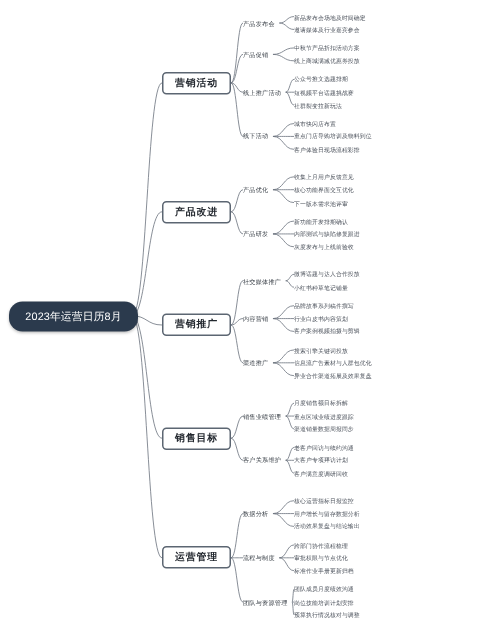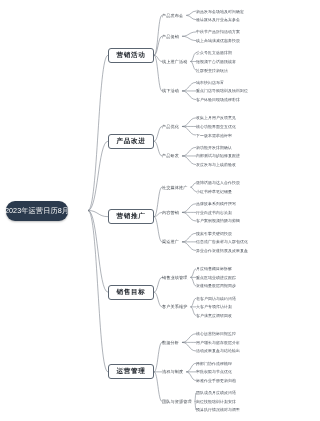--- a/index.html
+++ b/index.html
@@ -108,21 +108,21 @@
       <path d="M 154 371.87330235882774 C 158 371.87330235882774, 158 371.87330235882774, 162 371.87330235882774" fill="none" stroke="#6e7681" stroke-width="0.55"></path>
       <path d="M 186.21875 371.87330235882774 C 191.109375 371.87330235882774, 191.109375 363.2968191565404, 196 363.2968191565404" fill="none" stroke="#6e7681" stroke-width="0.55"></path>
       <path d="M 186.21875 371.87330235882774 C 191.109375 371.87330235882774, 191.109375 371.87330235882774, 196 371.87330235882774" fill="none" stroke="#6e7681" stroke-width="0.55"></path>
       <path d="M 186.21875 371.87330235882774 C 191.109375 371.87330235882774, 191.109375 380.4497855611151, 196 380.4497855611151" fill="none" stroke="#6e7681" stroke-width="0.55"></path>
       <path d="M 154 371.87330235882774 C 158 371.87330235882774, 158 401.3643674052895, 162 401.3643674052895" fill="none" stroke="#6e7681" stroke-width="0.55"></path>
       <path d="M 194.71875 401.3643674052895 C 195.359375 401.3643674052895, 195.359375 392.78788420300214, 196 392.78788420300214" fill="none" stroke="#6e7681" stroke-width="0.55"></path>
       <path d="M 194.71875 401.3643674052895 C 195.359375 401.3643674052895, 195.359375 401.3643674052895, 196 401.3643674052895" fill="none" stroke="#6e7681" stroke-width="0.55"></path>
       <path d="M 194.71875 401.3643674052895 C 195.359375 401.3643674052895, 195.359375 409.9408506075768, 196 409.9408506075768" fill="none" stroke="#6e7681" stroke-width="0.55"></path>
     </svg>
   <div id="nodes">
-      <div class="node root" style="left: 6px; top: 200.5px; width: 62px; height: 20px;">2023年运营日历8月</div>
+      <div class="node root" style="left: 6px; top: 200.5px; width: 86px; height: 20px;">2023年运营日历8月</div>
       <div class="node l1" style="left: 108px; top: 47.7957px; width: 46px; height: 15px;">营销活动</div>
       <div class="node l2" style="left: 162px; top: 10.3474px; height: 10px;">产品发布会</div>
       <div class="node l3" style="left: 196px; top: 6.05915px; height: 10px;">新品发布会场地及时间确定</div>
       <div class="node l3" style="left: 196px; top: 14.6356px; height: 10px;">邀请媒体及行业嘉宾参会</div>
       <div class="node l2" style="left: 162px; top: 31.262px; height: 10px;">产品促销</div>
       <div class="node l3" style="left: 196px; top: 26.9737px; height: 10px;">中秋节产品折扣活动方案</div>
       <div class="node l3" style="left: 196px; top: 35.5502px; height: 10px;">线上商城满减优惠券投放</div>
       <div class="node l2" style="left: 162px; top: 56.4648px; height: 10px;">线上推广活动</div>
       <div class="node l3" style="left: 196px; top: 47.8883px; height: 10px;">公众号推文选题排期</div>
       <div class="node l3" style="left: 196px; top: 56.4648px; height: 10px;">短视频平台话题挑战赛</div>

